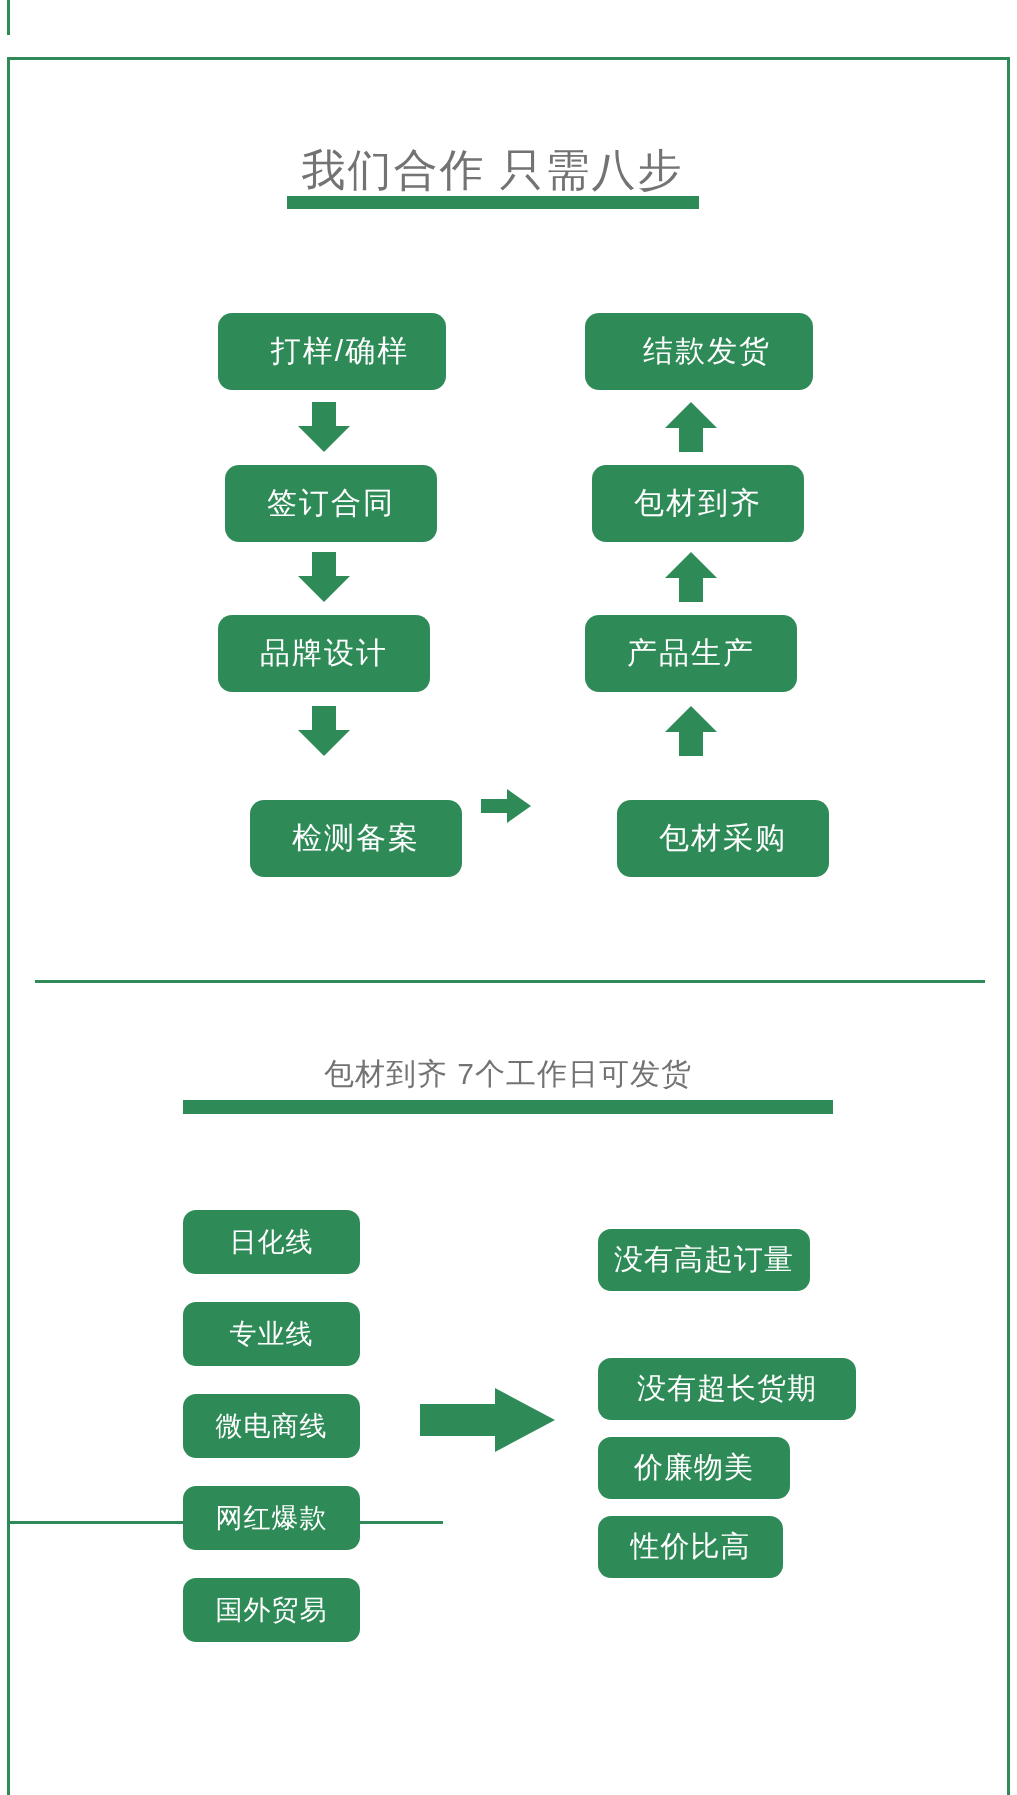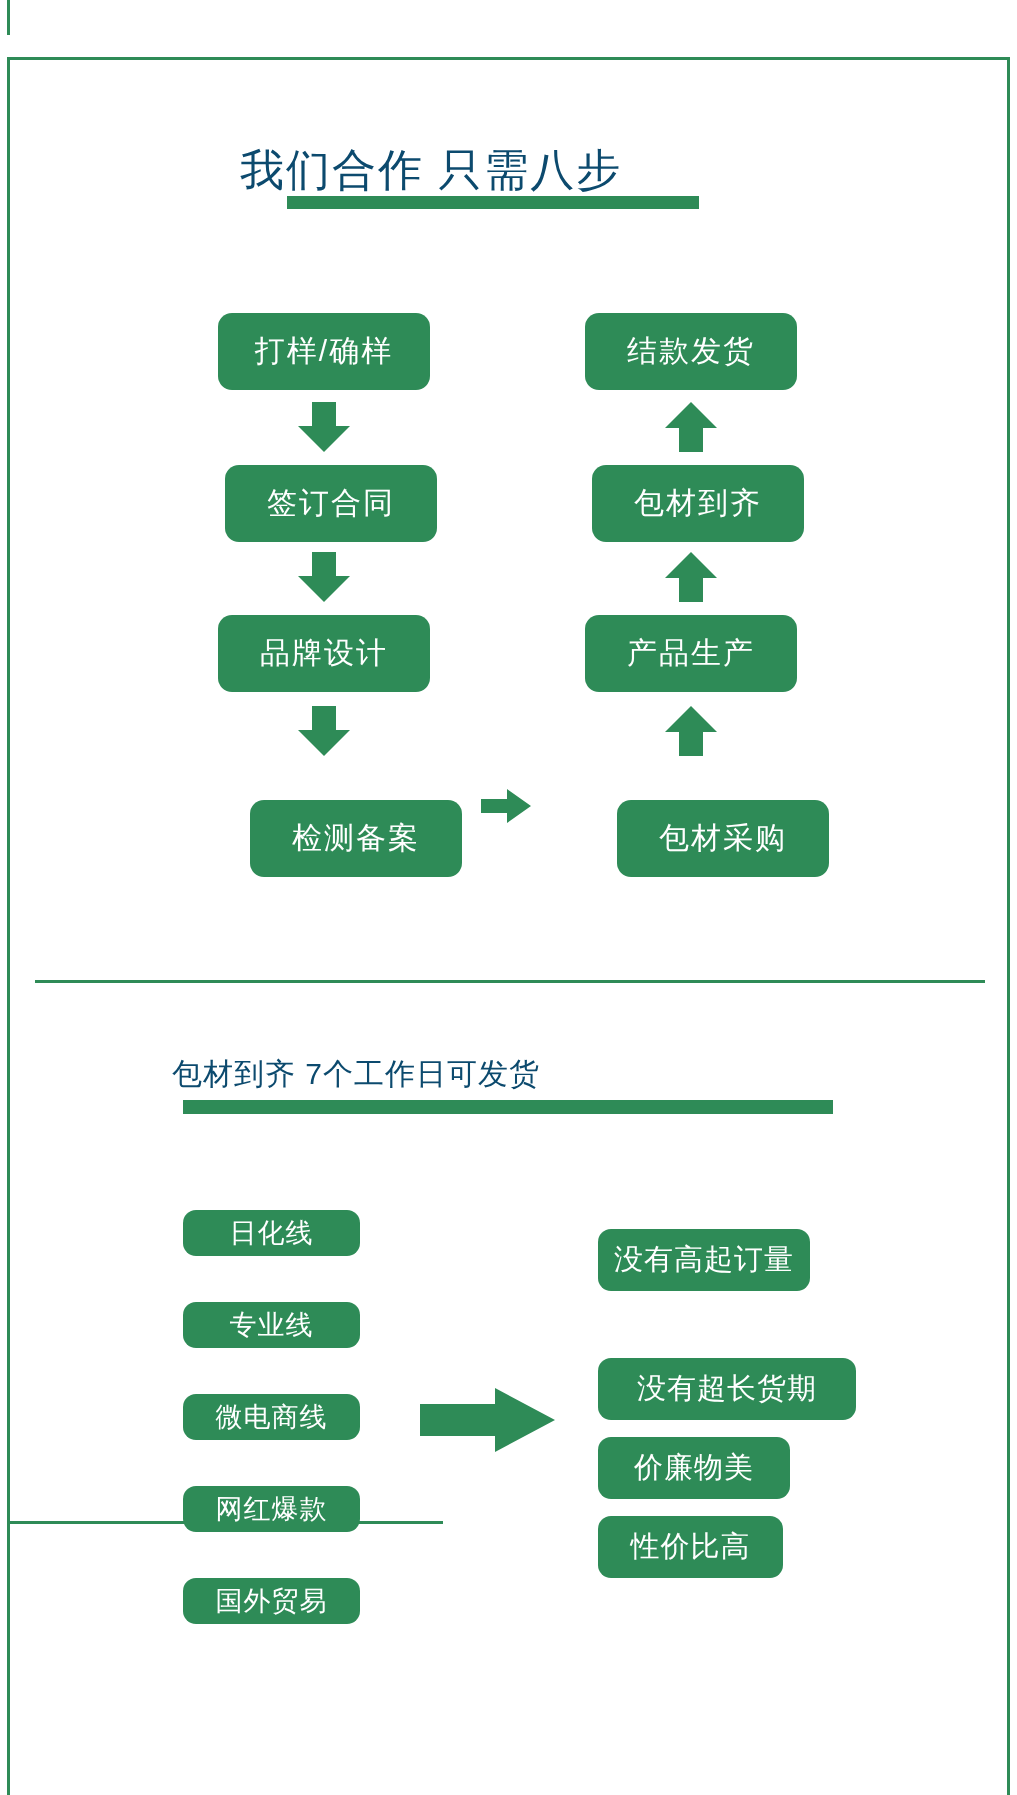--- a/index.html
+++ b/index.html
@@ -14,47 +14,47 @@
   
   .line{position:absolute;background:#2e8b57;}
   .stub-top-left{left:7px;top:0;width:3px;height:35px;}
   .frame-top{left:7px;top:57px;width:1001px;height:3px;}
   .frame-left{left:7px;top:57px;width:3px;height:1738px;}
   .frame-right{left:1007px;top:57px;width:3px;height:1738px;}
   .mid-divider{left:35px;top:980px;width:950px;height:3px;}
   .partial-bottom{left:7px;top:1521px;width:436px;height:3px;z-index:0;}
 
   
-  .title{position:absolute;color:#0c4a6e;z-index:2;white-space:nowrap;}
+  .title{position:absolute;color:#737373;z-index:2;text-align:center;white-space:nowrap;}
   .title-1{top:141px;left:240px;width:505px;font-size:44px;letter-spacing:2px;}
   .title-2{top:1054px;left:172px;width:672px;font-size:30px;letter-spacing:1px;}
   .underbar{position:absolute;background:#2e8b57;z-index:1;}
   .underbar-1{top:196px;left:287px;width:412px;height:13px;}
   .underbar-2{top:1100px;left:183px;width:650px;height:14px;}
 
   
   .fbox{
     position:absolute;width:212px;height:77px;background:#2e8b57;border-radius:14px;
     color:#ffffff;font-size:30px;letter-spacing:2px;
     display:flex;align-items:center;justify-content:center;z-index:1;
   }
   .col-l{left:218px;} .col-r{left:585px;}
-  .row-1{top:313px;} .row-2{top:465px;margin-left:7px;} .row-3{top:615px;} .row-4{top:800px;margin-left:32px;}
+  .row-1{top:313px;padding-left:16px;} .row-2{top:465px;margin-left:7px;} .row-3{top:615px;} .row-4{top:800px;margin-left:32px;}
 
   
   .arrow{position:absolute;z-index:1;line-height:0;}
   .arrow svg{display:block;}
   .da{left:298px;} .ua{left:665px;}
   .gap-1{top:402px;} .gap-2{top:552px;} .gap-3{top:706px;}
   .small-right{left:481px;top:789px;}
   .big-right{left:420px;top:1388px;}
 
   
   .lbox{
-    position:absolute;left:183px;width:177px;height:46px;background:#2e8b57;border-radius:13px;
+    position:absolute;left:183px;width:177px;height:64px;background:#2e8b57;border-radius:13px;
     color:#ffffff;font-size:27px;letter-spacing:1px;
     display:flex;align-items:center;justify-content:center;z-index:1;
   }
   .rbox{
     position:absolute;left:598px;height:62px;background:#2e8b57;border-radius:13px;
     color:#ffffff;font-size:29px;letter-spacing:1px;
     display:flex;align-items:center;justify-content:center;z-index:1;
   }
 </style>
 </head>

